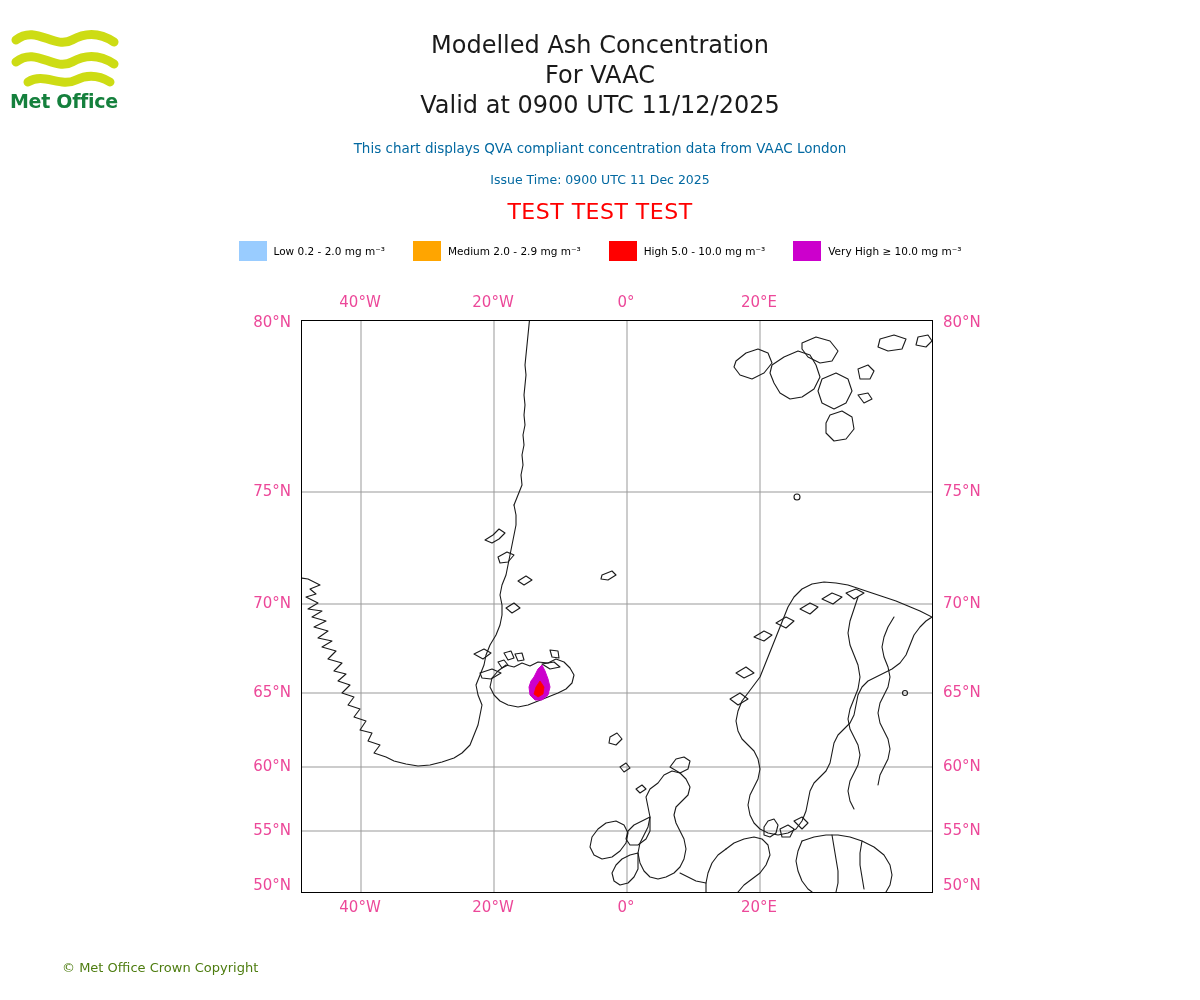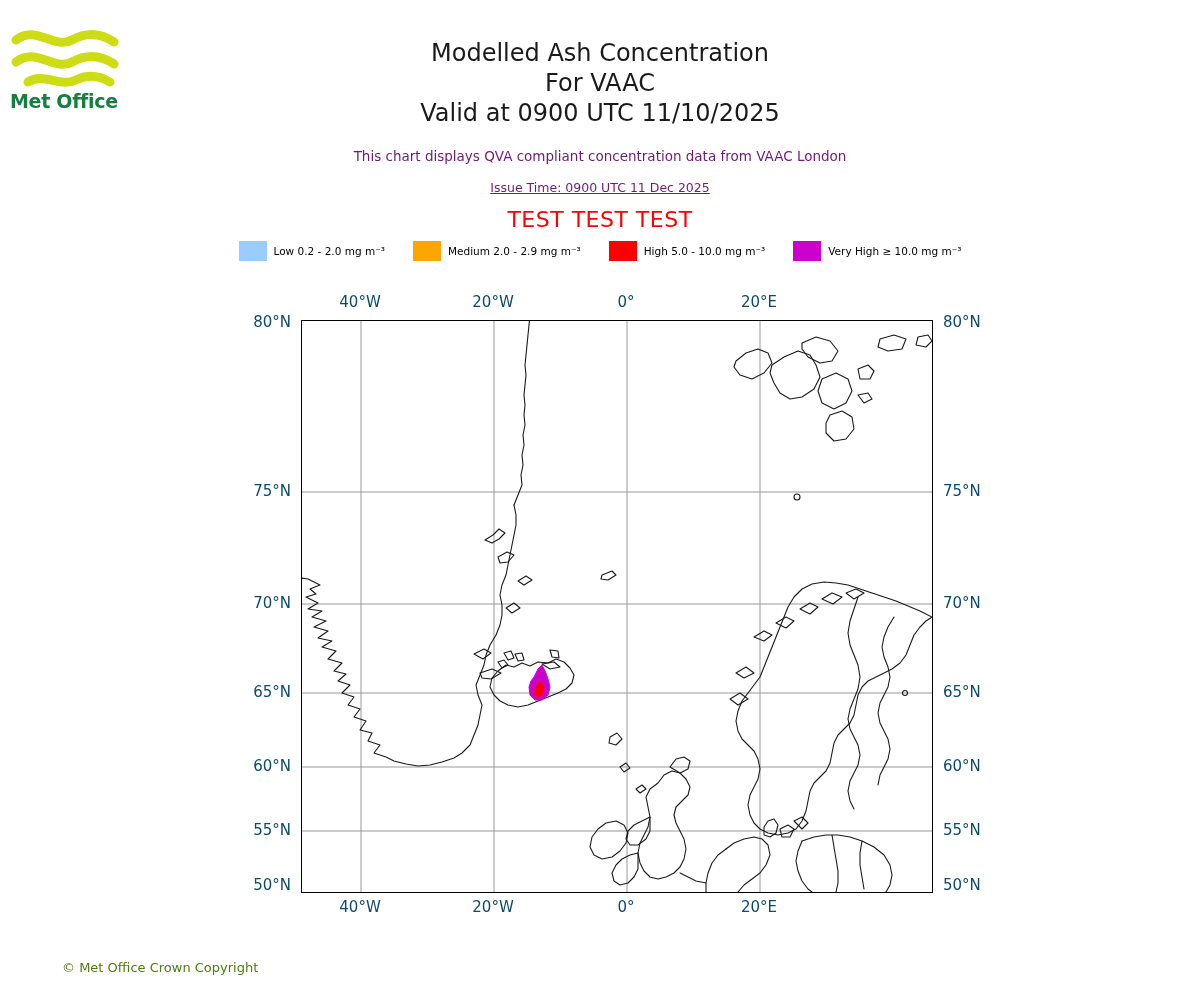--- a/index.html
+++ b/index.html
@@ -31,36 +31,36 @@
     font-size: 19px;
     font-weight: bold;
     letter-spacing: -0.3px;
     color: #15803d;
   }
 
   
   .title-block {
     position: absolute;
     left: 0;
-    top: 8px;
+    top: 0;
     width: 1200px;
     text-align: center;
   }
   .title-line {
     font-size: 24px;
     line-height: 30px;
     color: #1a1a1a;
   }
   #title-main { padding-top: 30px; }
   .subtitle {
     font-size: 13.5px;
-    color: #701a75;
+    color: #0369a1;
   }
   #chart-note { padding-top: 20px; }
-  #issue-time { padding-top: 16px; font-size: 12.5px; text-decoration: underline; }
+  #issue-time { padding-top: 16px; font-size: 12.5px; }
   #test-banner {
     padding-top: 12px;
     font-size: 22px;
     color: #ff0000;
     letter-spacing: 0.5px;
   }
 
   
   #legend {
     position: absolute;
@@ -102,21 +102,21 @@
     border: 1.2px solid #000;
     box-sizing: border-box;
     overflow: hidden;
     background: #fff;
   }
   #map-svg { display: block; }
 
   .tick-label {
     position: absolute;
     font-size: 15px;
-    color: #0c4a6e;
+    color: #ec4899;
     white-space: nowrap;
   }
 
   
   #copyright {
     position: absolute;
     left: 62px;
     top: 960px;
     font-size: 13px;
     color: #4d7c0f;
@@ -132,21 +132,21 @@
       <path d="M6,44 C26,28 44,54 62,44 C78,35 92,38 104,46"></path>
       <path d="M18,64 C34,54 50,70 66,62 C78,56 90,58 100,64"></path>
     </g>
   </svg>
 </div>
 <div id="logo-text">Met Office</div>
 
 <div class="title-block">
   <div class="title-line" id="title-main">Modelled Ash Concentration</div>
   <div class="title-line">For VAAC</div>
-  <div class="title-line">Valid at 0900 UTC 11/10/2025</div>
+  <div class="title-line">Valid at 0900 UTC 11/12/2025</div>
   <div class="subtitle" id="chart-note">This chart displays QVA compliant concentration data from VAAC London</div>
   <div class="subtitle" id="issue-time">Issue Time: 0900 UTC 11 Dec 2025</div>
   <div id="test-banner">TEST TEST TEST</div>
 </div>
 
 <div id="legend">
   <div class="legend-item">
     <span class="legend-swatch" style="background:#99ccff"></span>
     <span class="legend-label">Low 0.2 - 2.0 mg m⁻³</span>
   </div>

